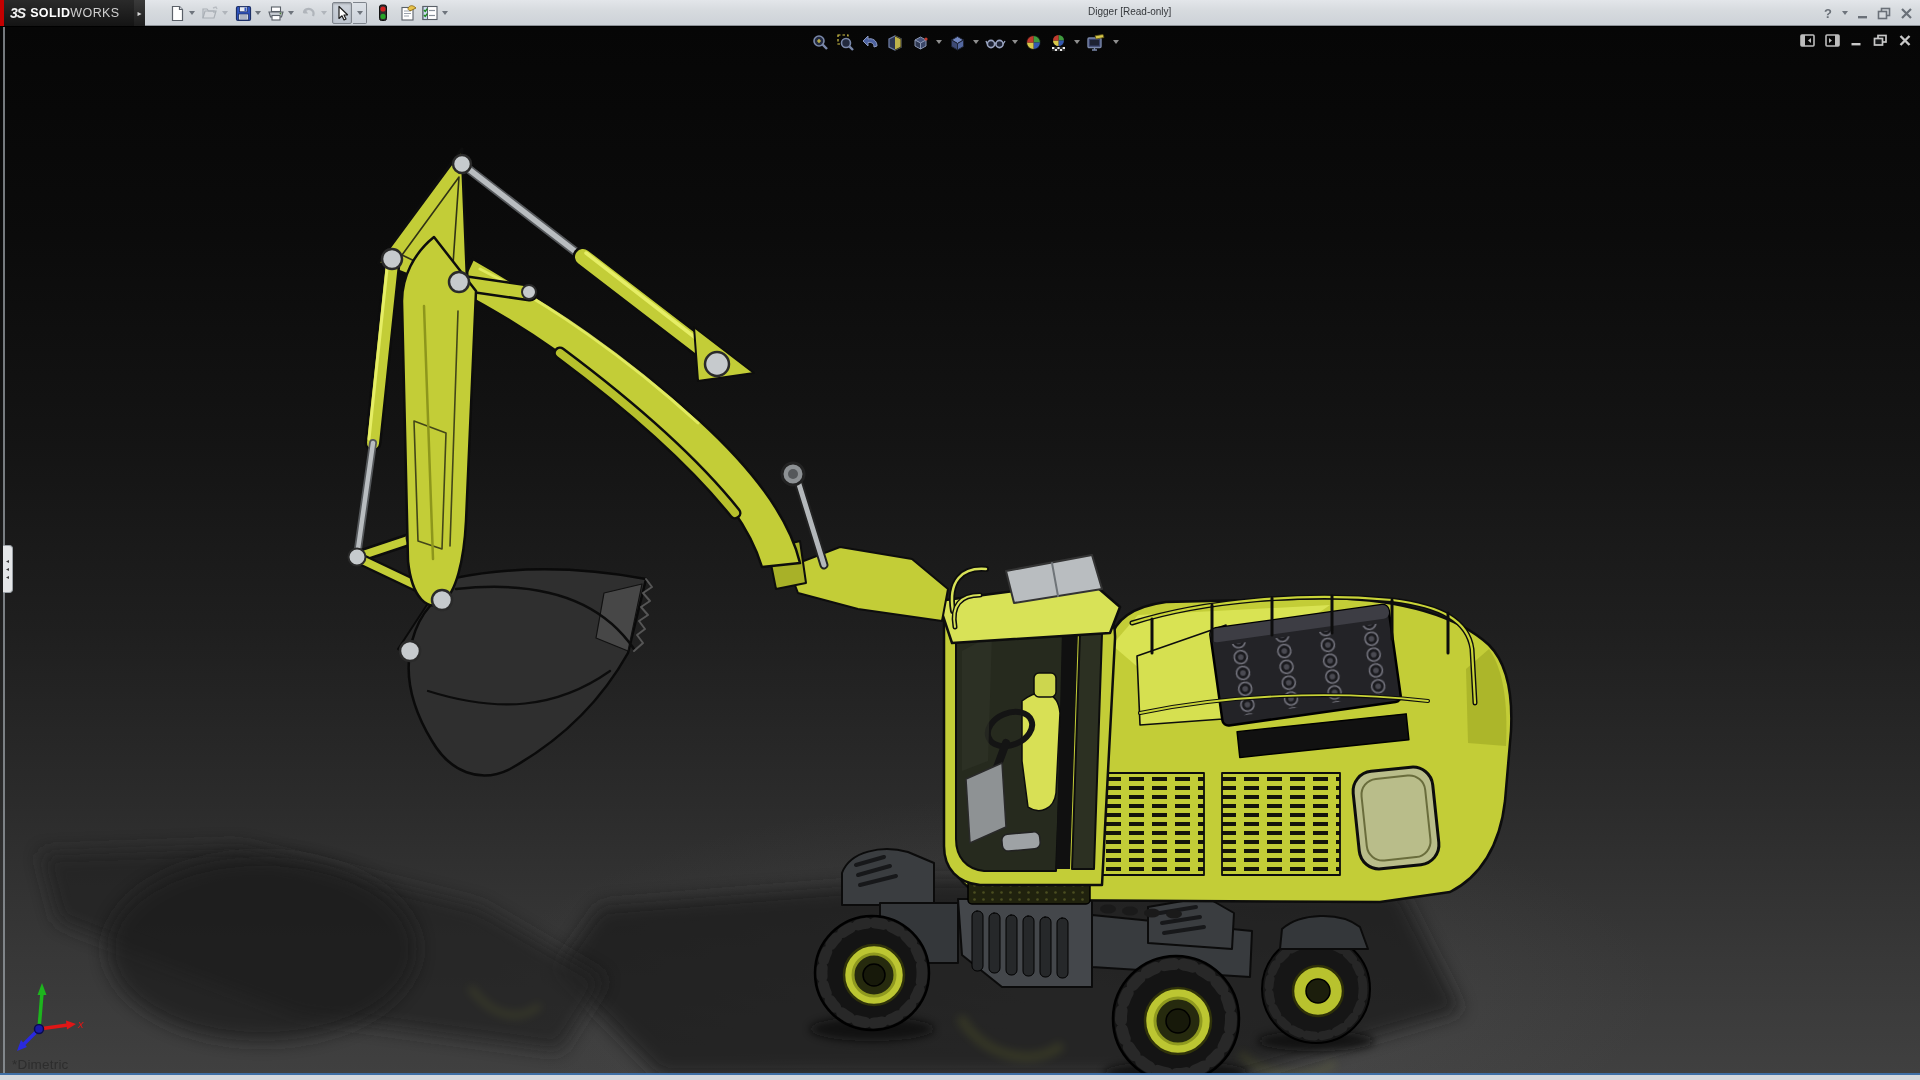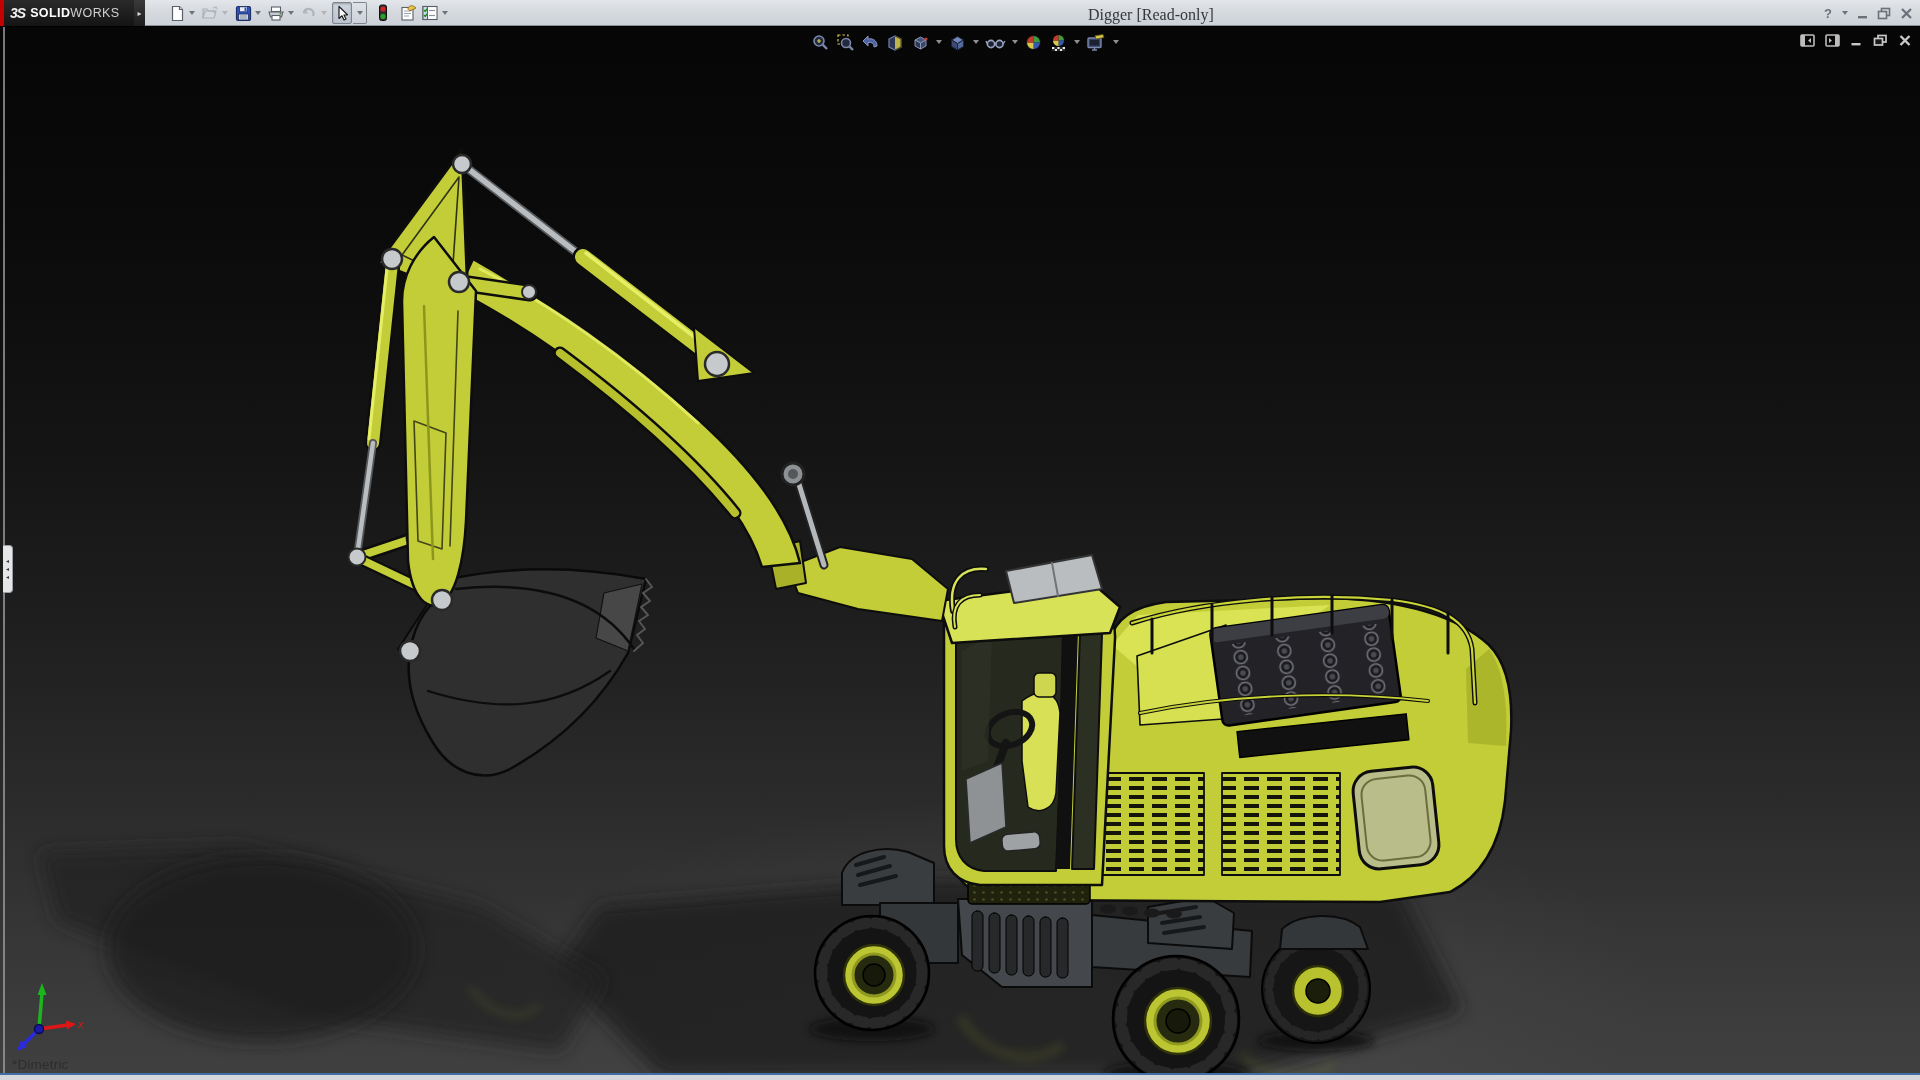--- a/index.html
+++ b/index.html
@@ -26,21 +26,21 @@
   .tbtn { height:22px; min-width:20px; display:flex; align-items:center; justify-content:center; margin:0 1px; }
   .tbtn svg { display:block; }
   .caret { width:0; height:0; border-left:3.5px solid transparent; border-right:3.5px solid transparent;
     border-top:4px solid #6e747c; margin:0 4px 0 1px; }
   .caret.dis { border-top-color:#b0b5bb; }
   .tbtn.active { background:linear-gradient(180deg,#cfd5dd,#bec5cf); border:1px solid #7e848c;
     border-radius:2px; box-shadow:inset 0 1px 2px rgba(0,0,0,.25); }
   .caretbox { height:22px; width:14px; display:flex; align-items:center; justify-content:center;
     border:1px solid #7e848c; border-left:none; border-radius:0 2px 2px 0; background:linear-gradient(180deg,#dde2e8,#ccd2da); }
 
-  .title-text { position:absolute; left:1088px; top:6px; font-size:16px; color:#35383c;font-family:Liberation Serif, serif; }
+  .title-text { position:absolute; left:1088px; top:6px; font-size:10px; color:#35383c; }
 
   .tb-right { position:absolute; right:6px; top:0; height:26px; display:flex; align-items:center; gap:6px; }
   .winbtn { display:flex; align-items:center; justify-content:center; height:22px; min-width:16px; color:#6a7078; }
   .help-glyph { font-size:13px; font-weight:bold; color:#6a7078; }
 
   
   .viewport { position:absolute; left:0; top:27px; width:1920px; height:1046px; overflow:hidden;
     background:
       radial-gradient(ellipse 900px 300px at 56% 92%, rgba(125,125,125,.20), rgba(0,0,0,0) 65%),
       linear-gradient(180deg,#060606 0%,#0b0b0b 20%,#141414 40%,#1f1f1f 58%,#2b2b2b 74%,#373737 88%,#404040 100%); }

